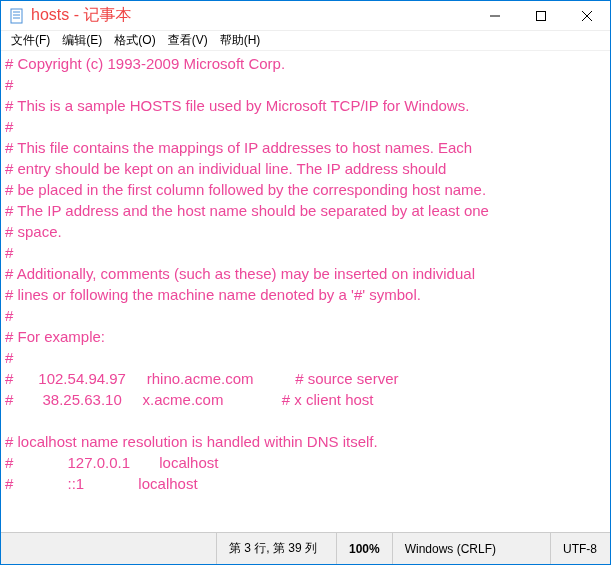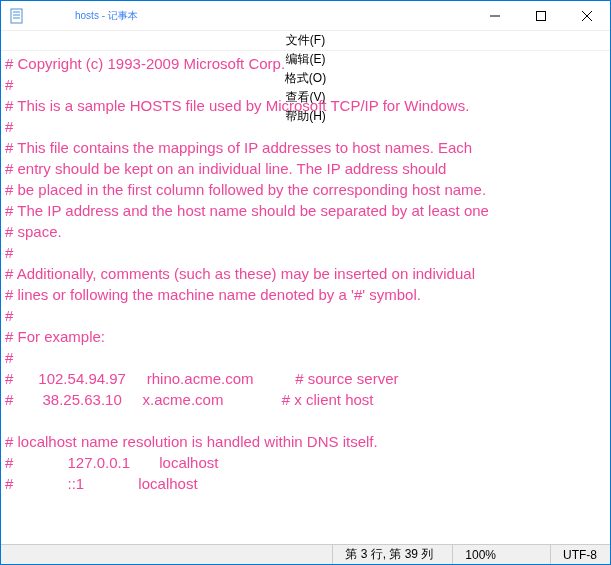--- a/index.html
+++ b/index.html
@@ -23,24 +23,23 @@
     }
     .titlebar-icon {
       width: 16px;
       height: 16px;
       margin-right: 6px;
       display: inline-flex;
       align-items: center;
       justify-content: center;
     }
     .titlebar-title {
-      font-size: 10px;
-      color: #3b82f6;
+      font-size: 16px;
+      color: #ef4444;
       flex: 1;
-      margin-left: 44px;
     }
     .titlebar-controls {
       display: flex;
       height: 100%;
     }
     .titlebar-btn {
       width: 46px;
       height: 100%;
       display: flex;
       align-items: center;
@@ -51,54 +50,53 @@
       cursor: default;
     }
     .titlebar-btn svg { width: 10px; height: 10px; }
     .menubar {
       height: 20px;
       display: flex;
       align-items: center;
       padding: 0 4px;
       font-size: 12px;
       border-bottom: 1px solid #f0f0f0;
-      flex-direction: column;
     }
     .menu-item {
       padding: 1px 6px;
       cursor: default;
     }
     .editor {
       flex: 1;
       padding: 2px 4px;
       font-family: "Segoe UI", "Microsoft YaHei", sans-serif;
       font-size: 15px;
       line-height: 1.4;
       white-space: pre;
       overflow: auto;
       color: #ec4899;
     }
     .statusbar {
-      height: 20px;
+      height: 32px;
       border-top: 1px solid #ccc;
       display: flex;
       align-items: stretch;
       font-size: 12px;
       background: #f0f0f0;
     }
     .status-cell {
       border-left: 1px solid #ccc;
       display: flex;
       align-items: center;
       padding: 0 12px;
       white-space: nowrap;
     }
     .status-spacer { flex: 1; border: none; }
     .status-pos { min-width: 120px; }
-    .status-zoom { min-width: 50px; }
+    .status-zoom { min-width: 50px; font-weight: bold; }
     .status-eol { min-width: 110px; }
     .status-enc { min-width: 60px; margin-left: 42px; }
   </style>
 </head>
 <body>
 
 <div class="titlebar">
   <span class="titlebar-icon">
     <svg viewBox="0 0 16 16">
       <rect x="2" y="1" width="11" height="14" fill="#fff" stroke="#4a90d9" stroke-width="1"></rect>
@@ -155,14 +153,15 @@
 #       38.25.63.10     x.acme.com              # x client host
 
 # localhost name resolution is handled within DNS itself.
 #             127.0.0.1       localhost
 #             ::1             localhost</div>
 
 <div class="statusbar">
   <div class="status-cell status-spacer"></div>
   <div class="status-cell status-pos">第 3 行, 第 39 列</div>
   <div class="status-cell status-zoom">100%</div>
+  <div class="status-cell status-eol">Windows (CRLF)</div>
   <div class="status-cell status-enc">UTF-8</div>
 </div>
 
 </body></html>

